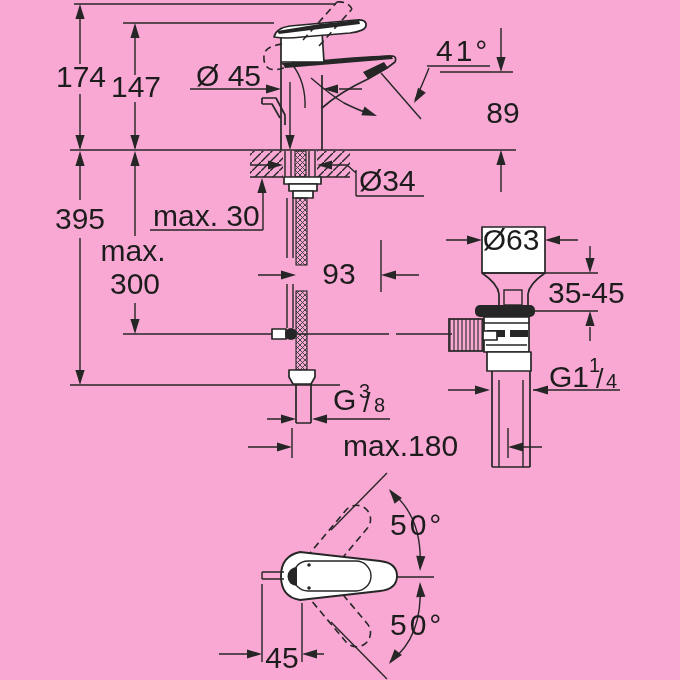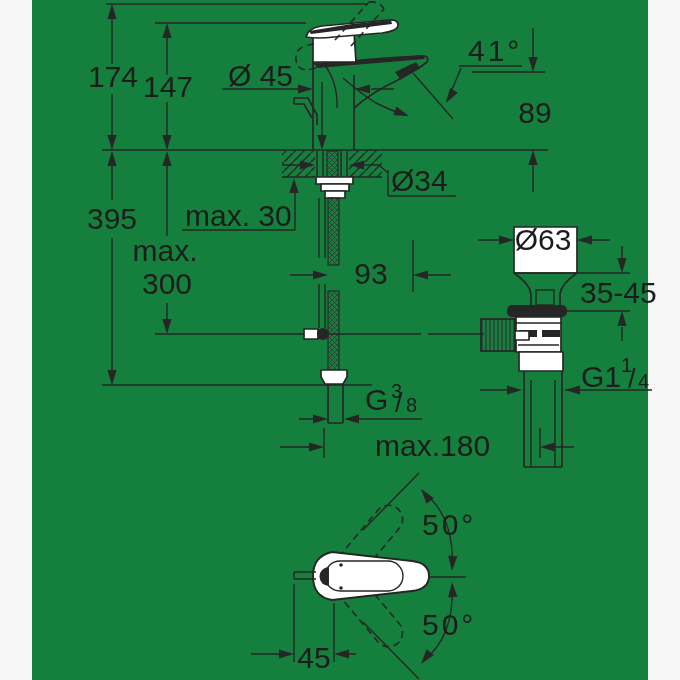--- a/index.html
+++ b/index.html
@@ -1,16 +1,16 @@
 <!DOCTYPE html>
 <html><head>
 <meta charset="utf-8">
 <style>
   html,body{margin:0;padding:0;background:#f6f6f6;}
-  .stage{width:616px;height:680px;background:#15803d;position:relative;margin:0 auto;
+  .stage{width:680px;height:680px;background:#f9a8d4;position:relative;margin:0 auto;
          font-family:"Liberation Sans",sans-serif;text-decoration:underline;}
   svg{display:block}
   .ln{fill:none;stroke:#262626;stroke-width:1.7;stroke-linejoin:round}
   .thin{fill:none;stroke:#262626;stroke-width:1.4}
   .dash{fill:none;stroke:#262626;stroke-width:1.6;stroke-dasharray:7 4.5}
   .fil{fill:#262626;stroke:none}
   .wht{fill:#ffffff;stroke:#262626;stroke-width:1.7;stroke-linejoin:round}
   text{font-family:"Liberation Sans",sans-serif;font-size:30px;fill:#1c1c1c}
   .mid{text-anchor:middle}
   .deg{letter-spacing:3px}

